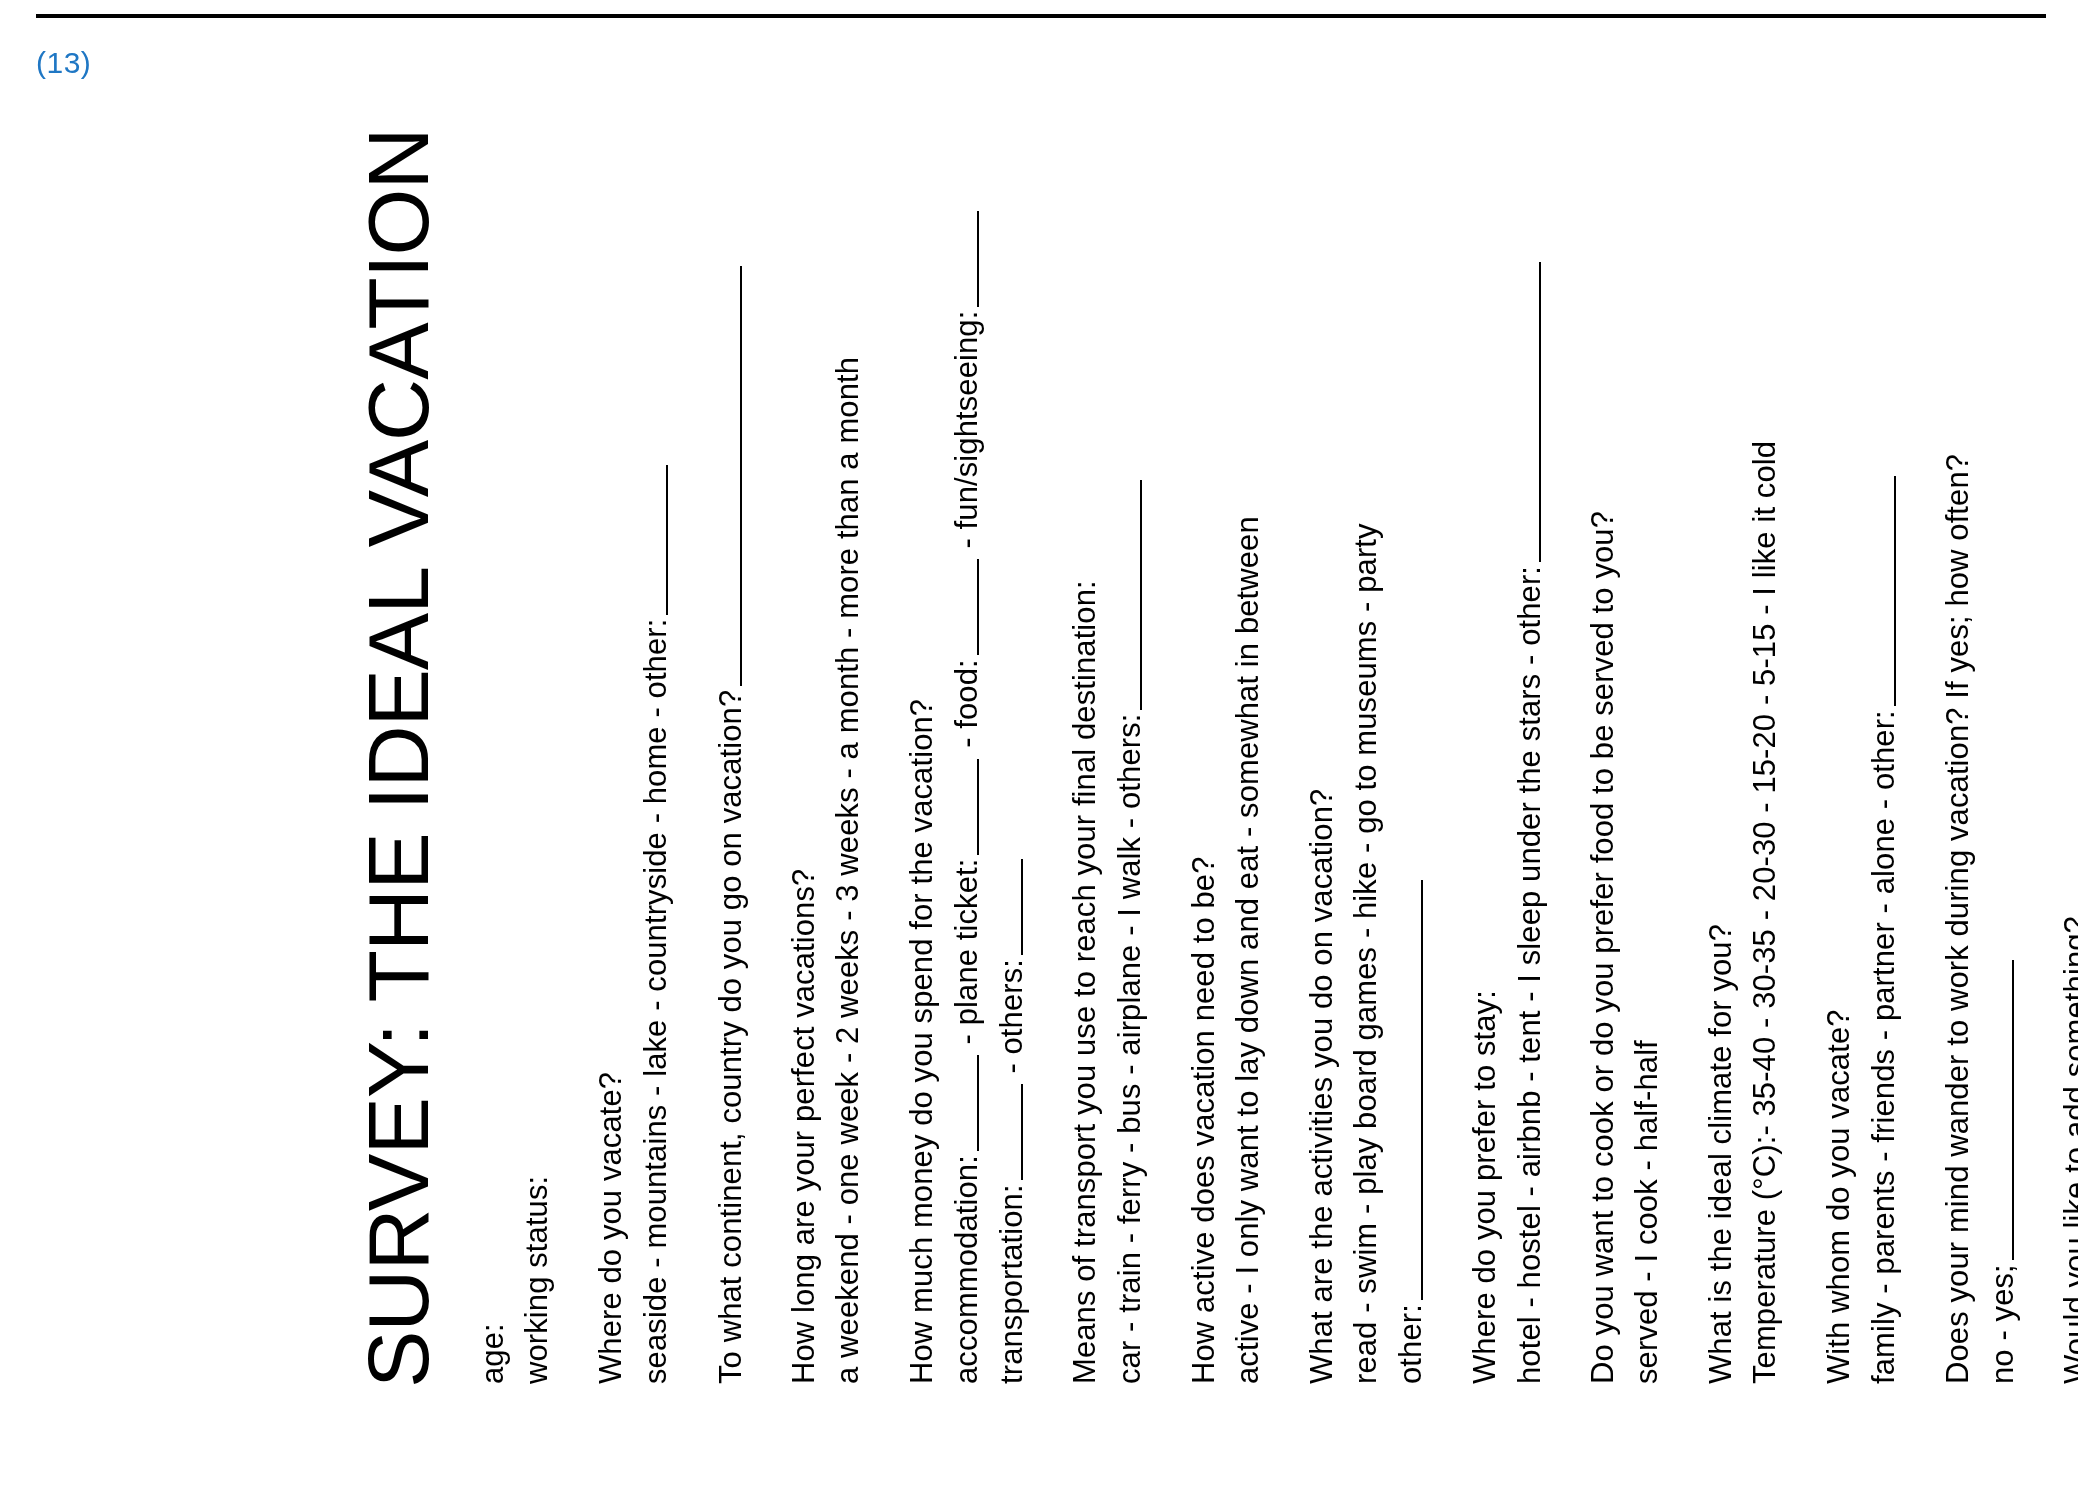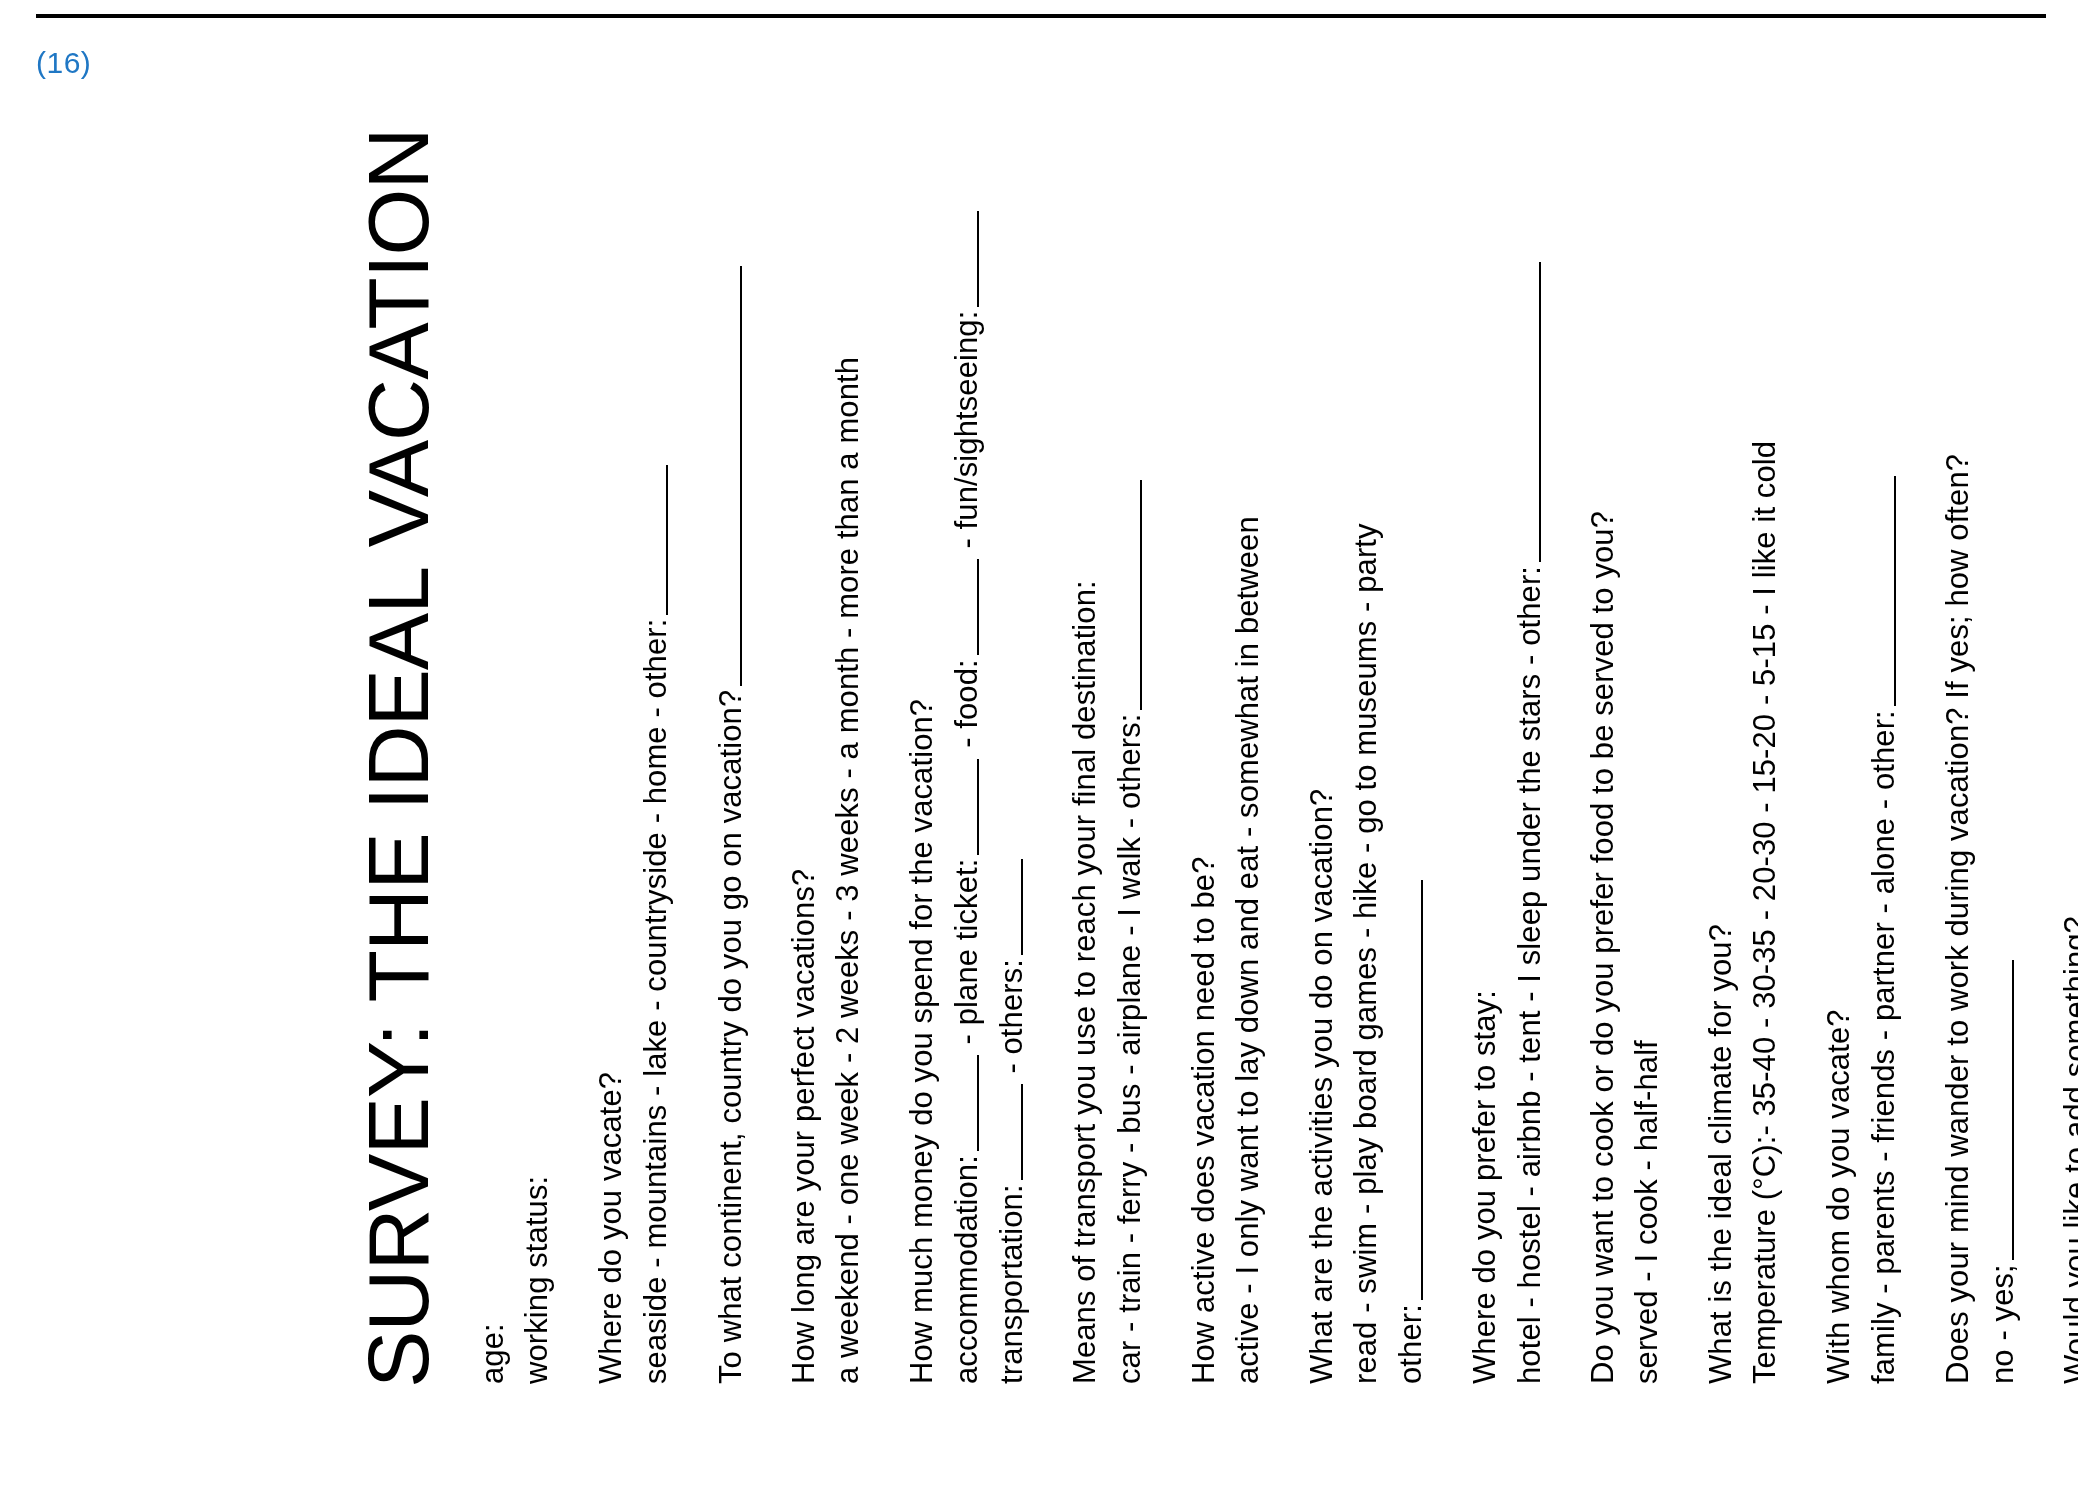--- a/index.html
+++ b/index.html
@@ -88,21 +88,21 @@
   .b-sm { width: 96px; }
   .b-md { width: 150px; }
   .b-lg { width: 230px; }
   .b-xl { width: 300px; }
   .b-xxl { width: 420px; }
 </style>
 </head>
 <body>
 
 <div class="top-rule"></div>
-<div class="page-number">(16)</div>
+<div class="page-number">(13)</div>
 
 <div class="rotated-stage">
   <div class="sheet">
 
     <div class="title">SURVEY: THE IDEAL VACATION</div>
 
     <div class="gap-md"></div>
 
     <div class="block">
       <div class="line">age:</div>

